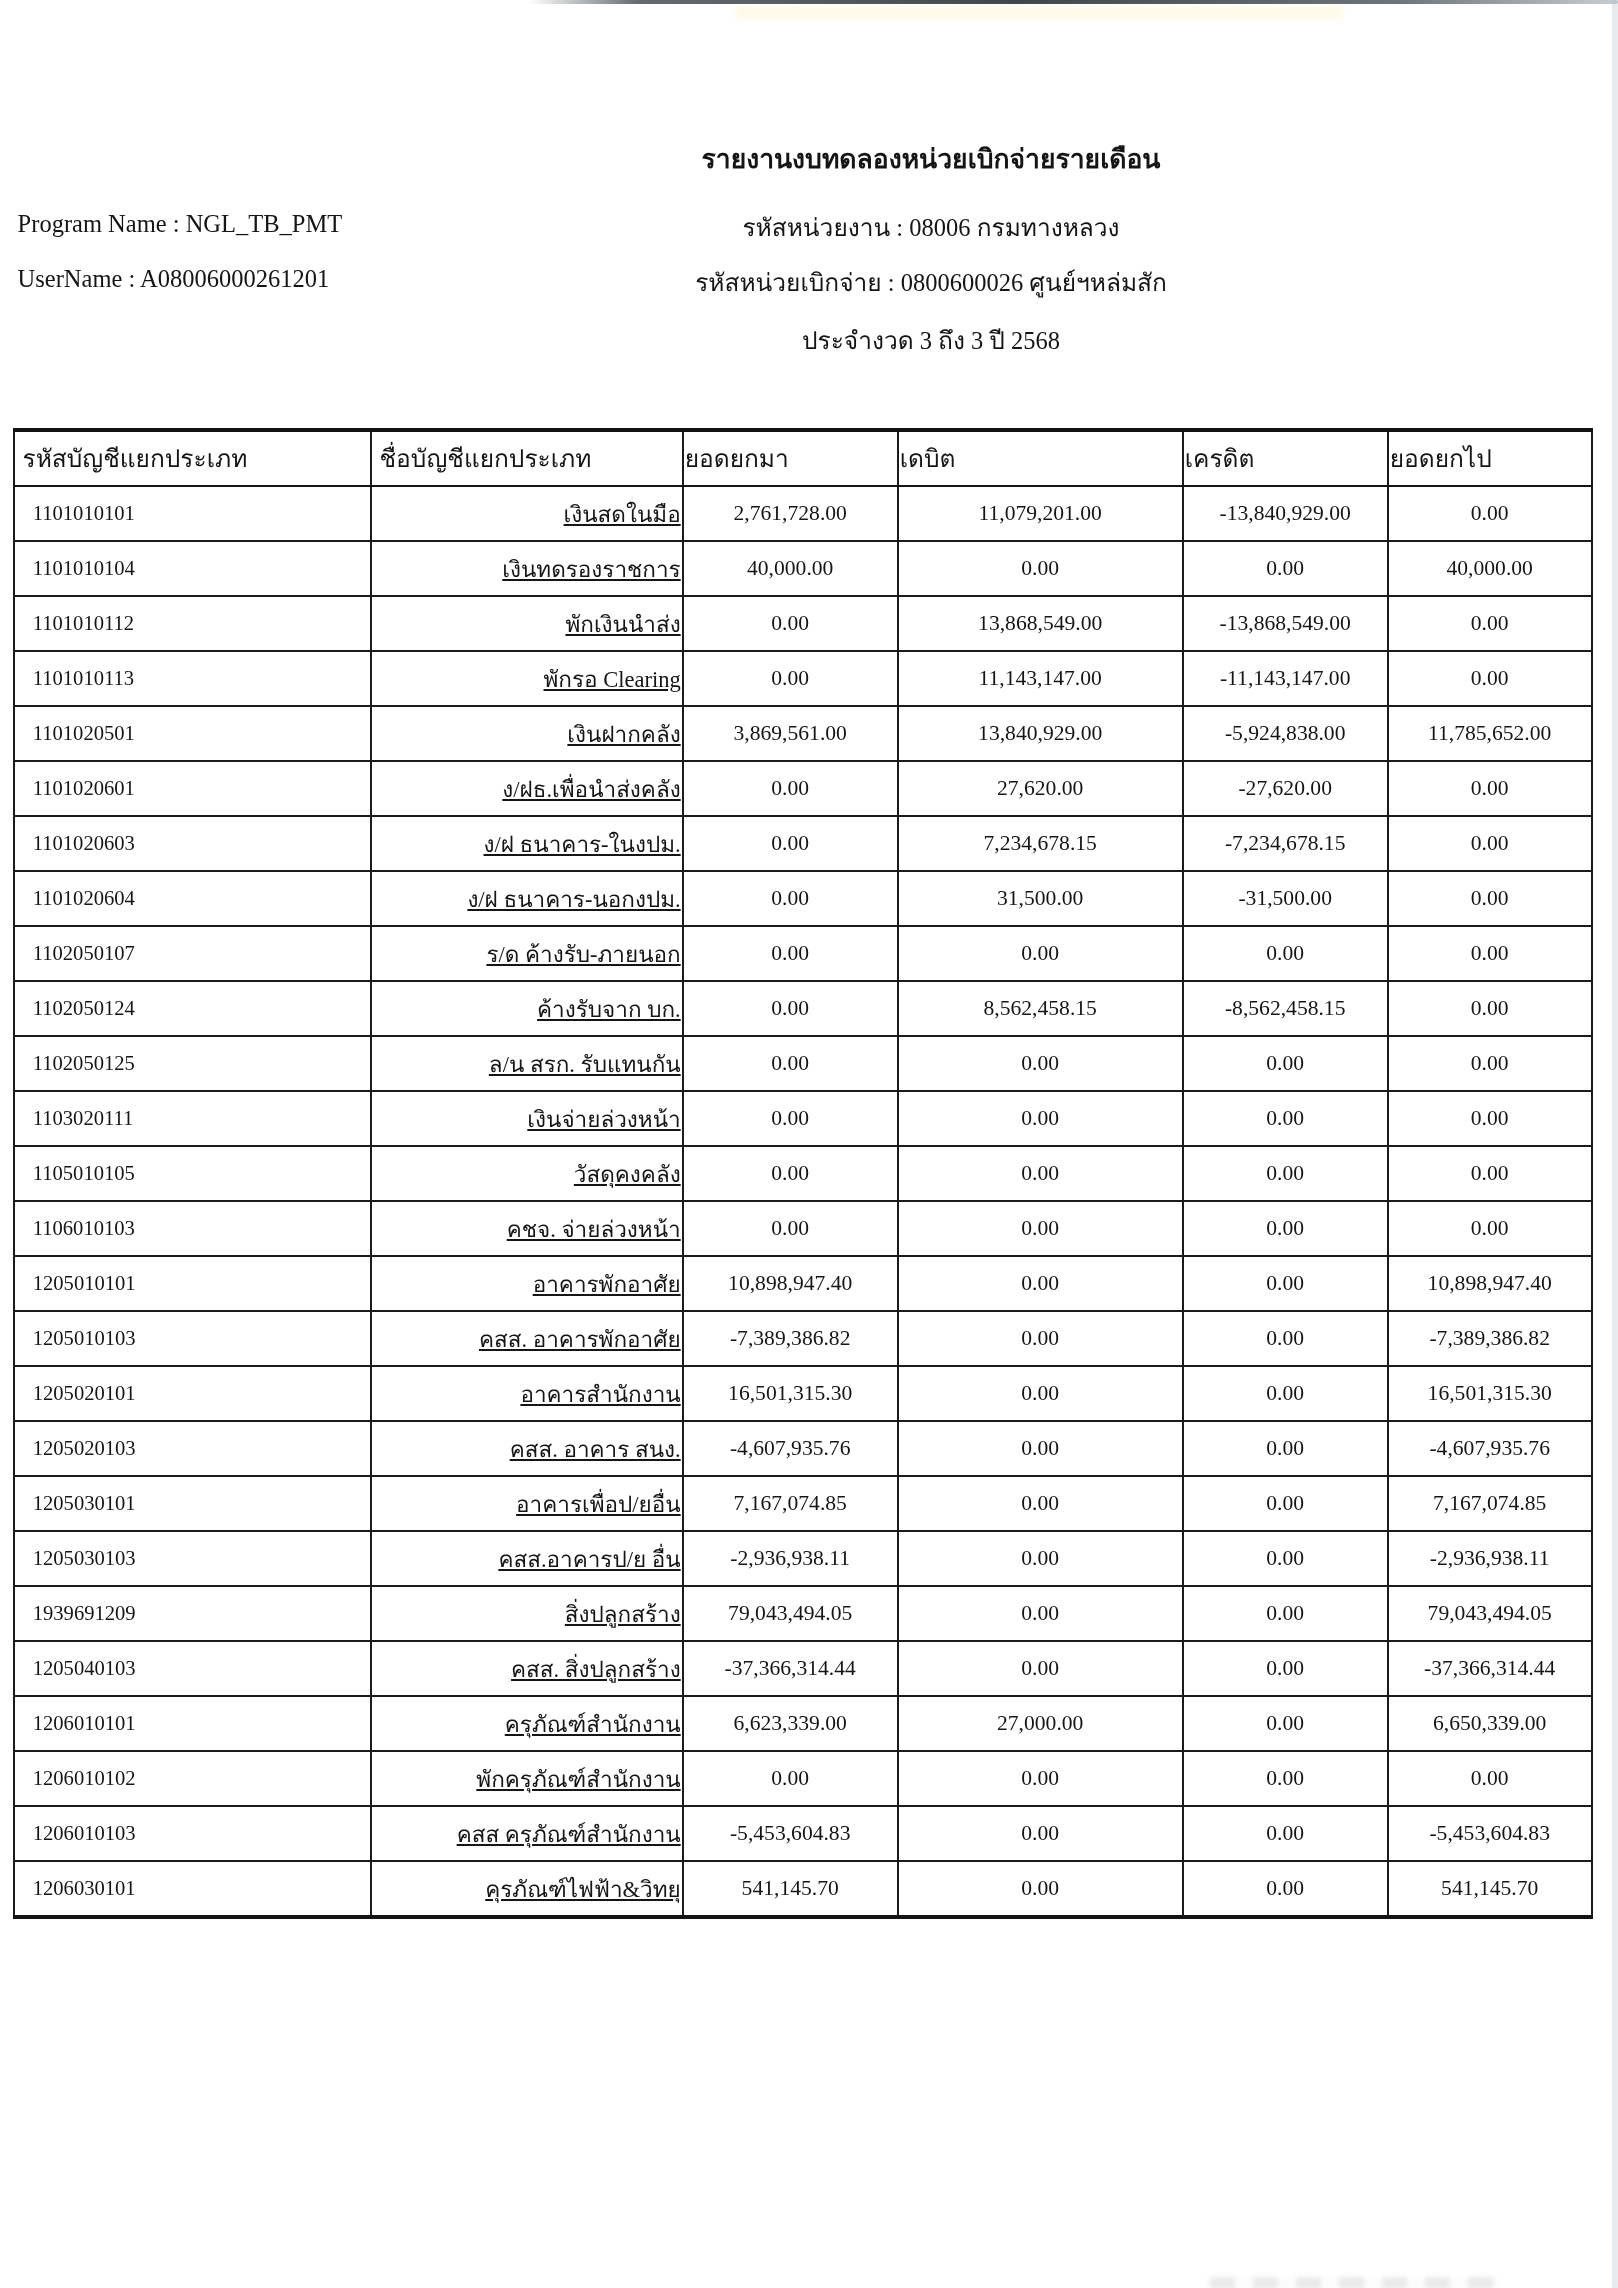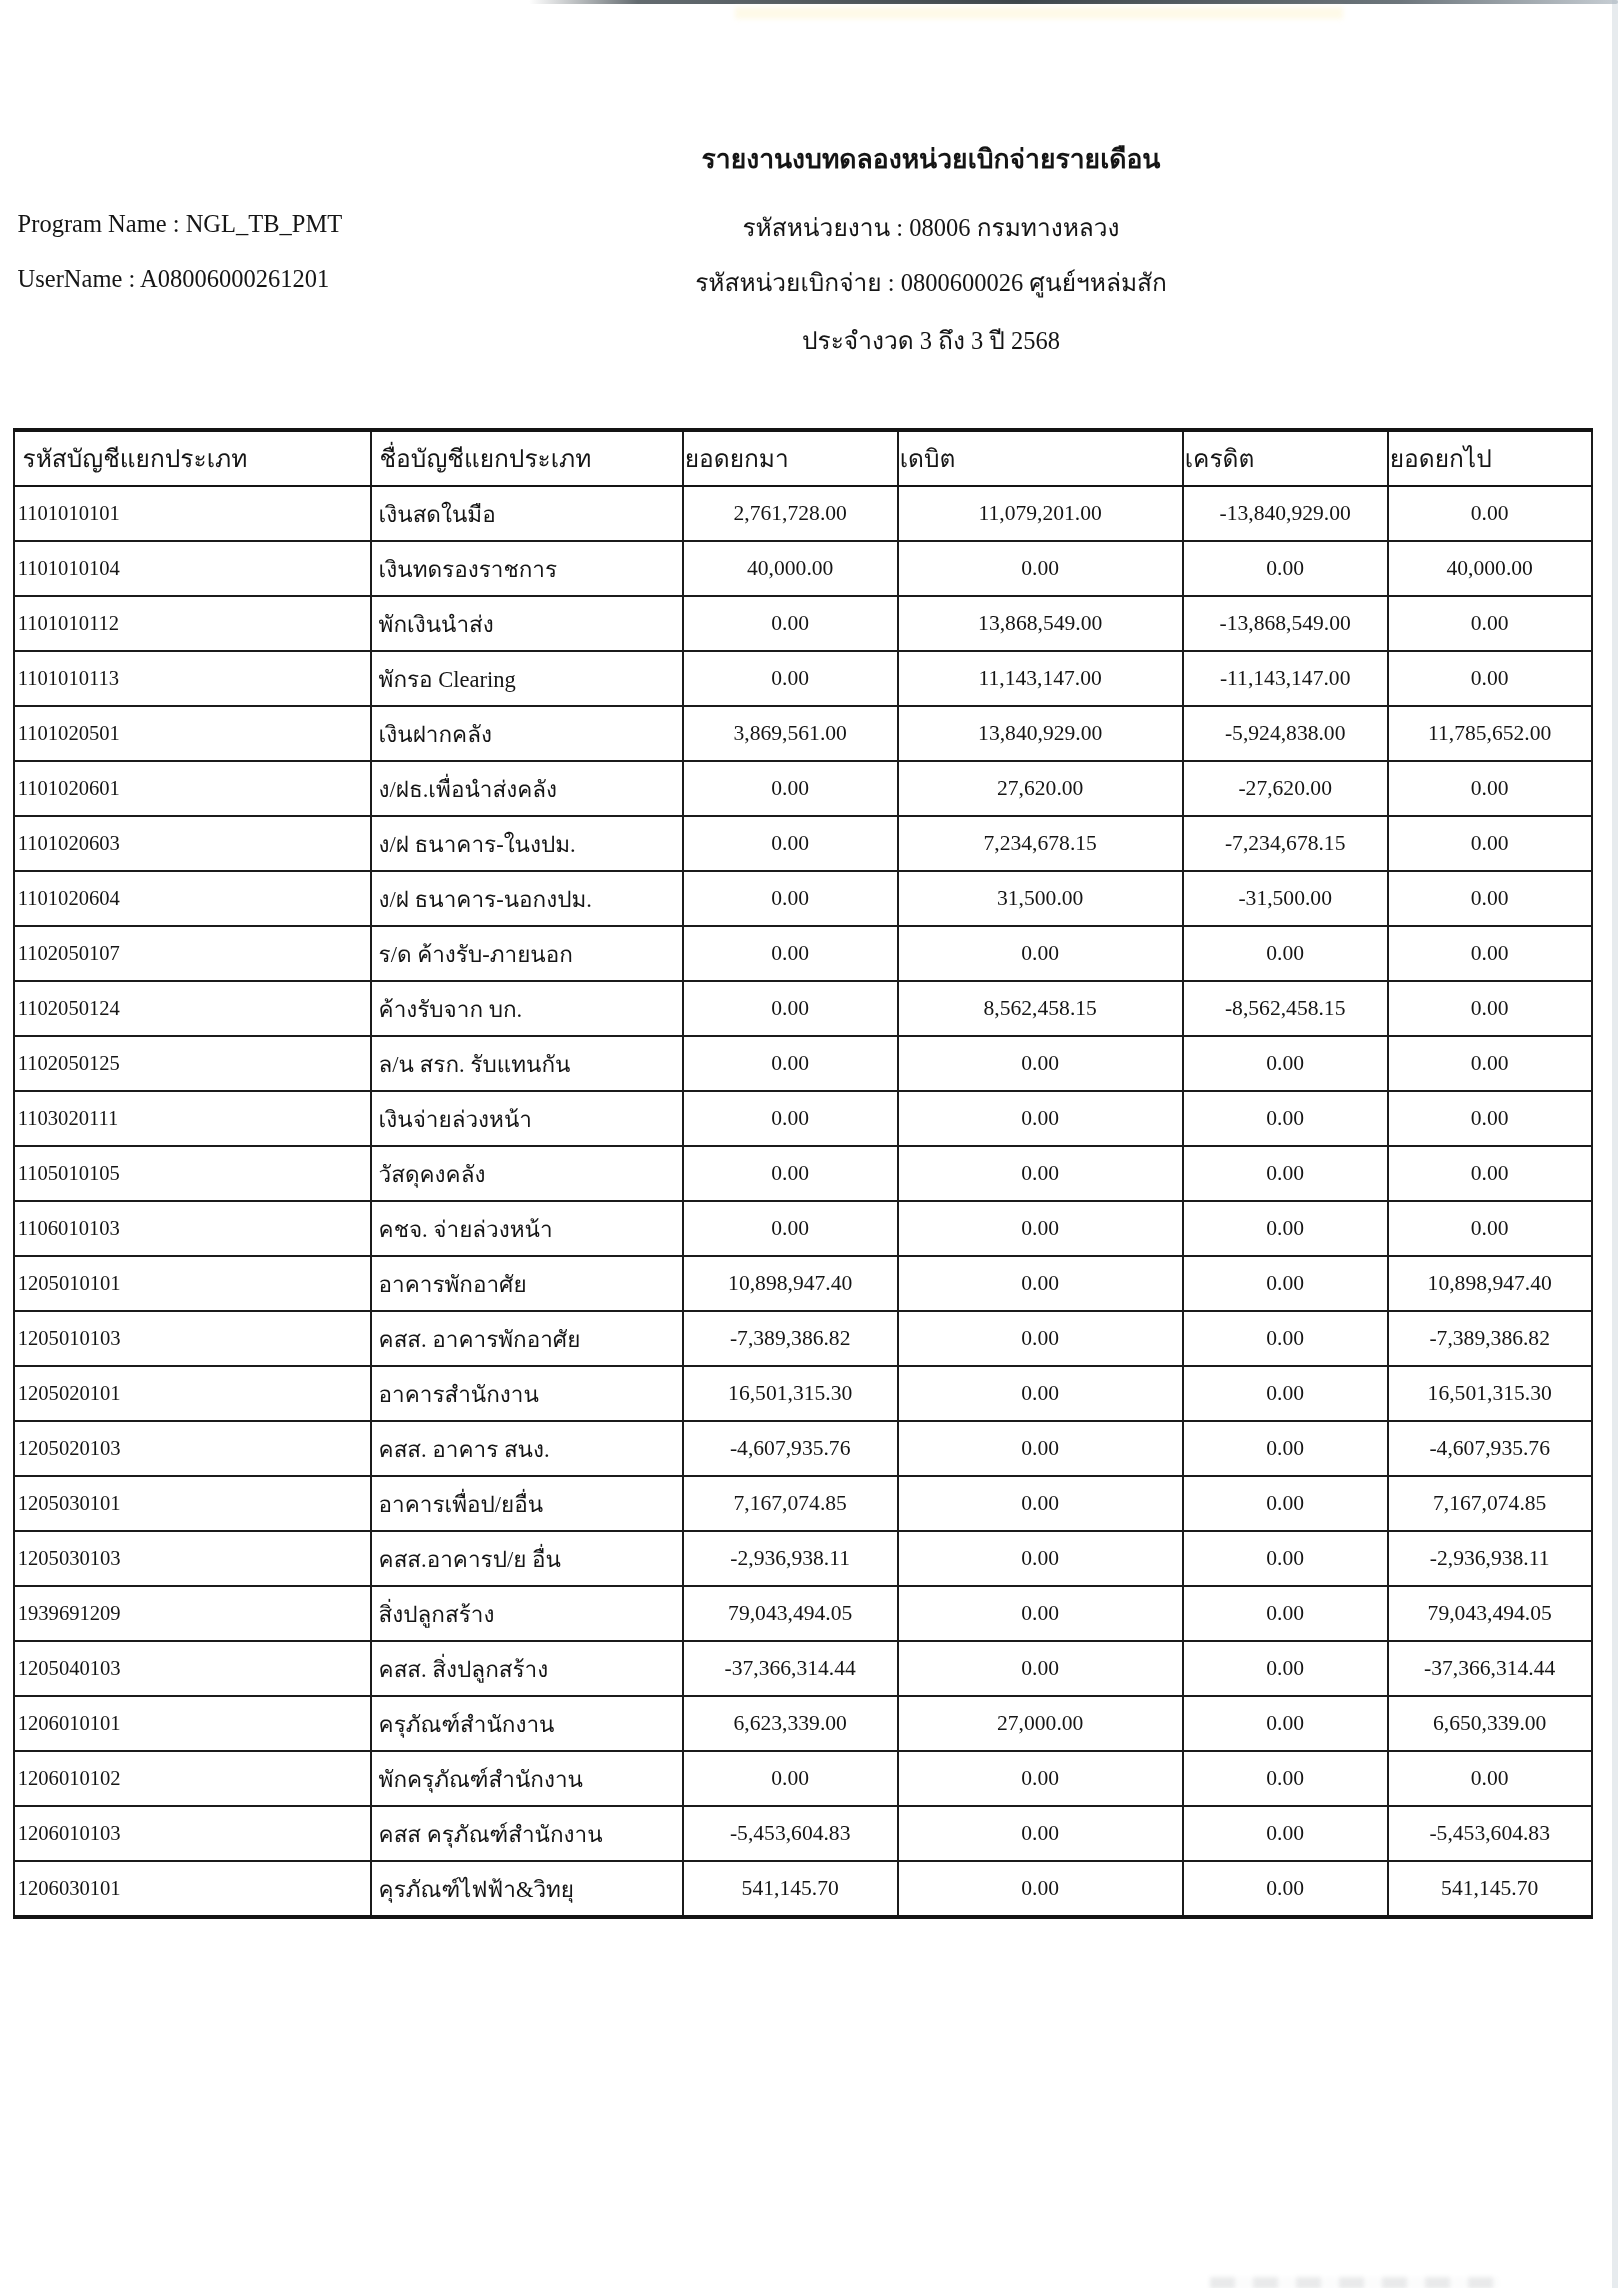--- a/index.html
+++ b/index.html
@@ -121,27 +121,28 @@
     text-align: left;
     padding-left: 7.8px;
   }
   .trial-balance tbody td {
     height: 51px;
     font-size: 21.6px;
     text-align: center;
   }
   .trial-balance tbody td.col-code {
     text-align: left;
-    padding-left: 3px;
+    padding-left: 18px;
     font-size: 20.6px;
   }
   .trial-balance tbody td.col-name {
-    text-align: left;
+    text-align: right;
     padding-left: 6.9px;
     font-size: 22.5px;
+    text-decoration: underline;
   }
   .trial-balance tbody tr:last-child td {
     border-bottom: 4.9px solid #141414;
   }
 </style>
 </head>
 <body>
 
 <div class="page">
 

